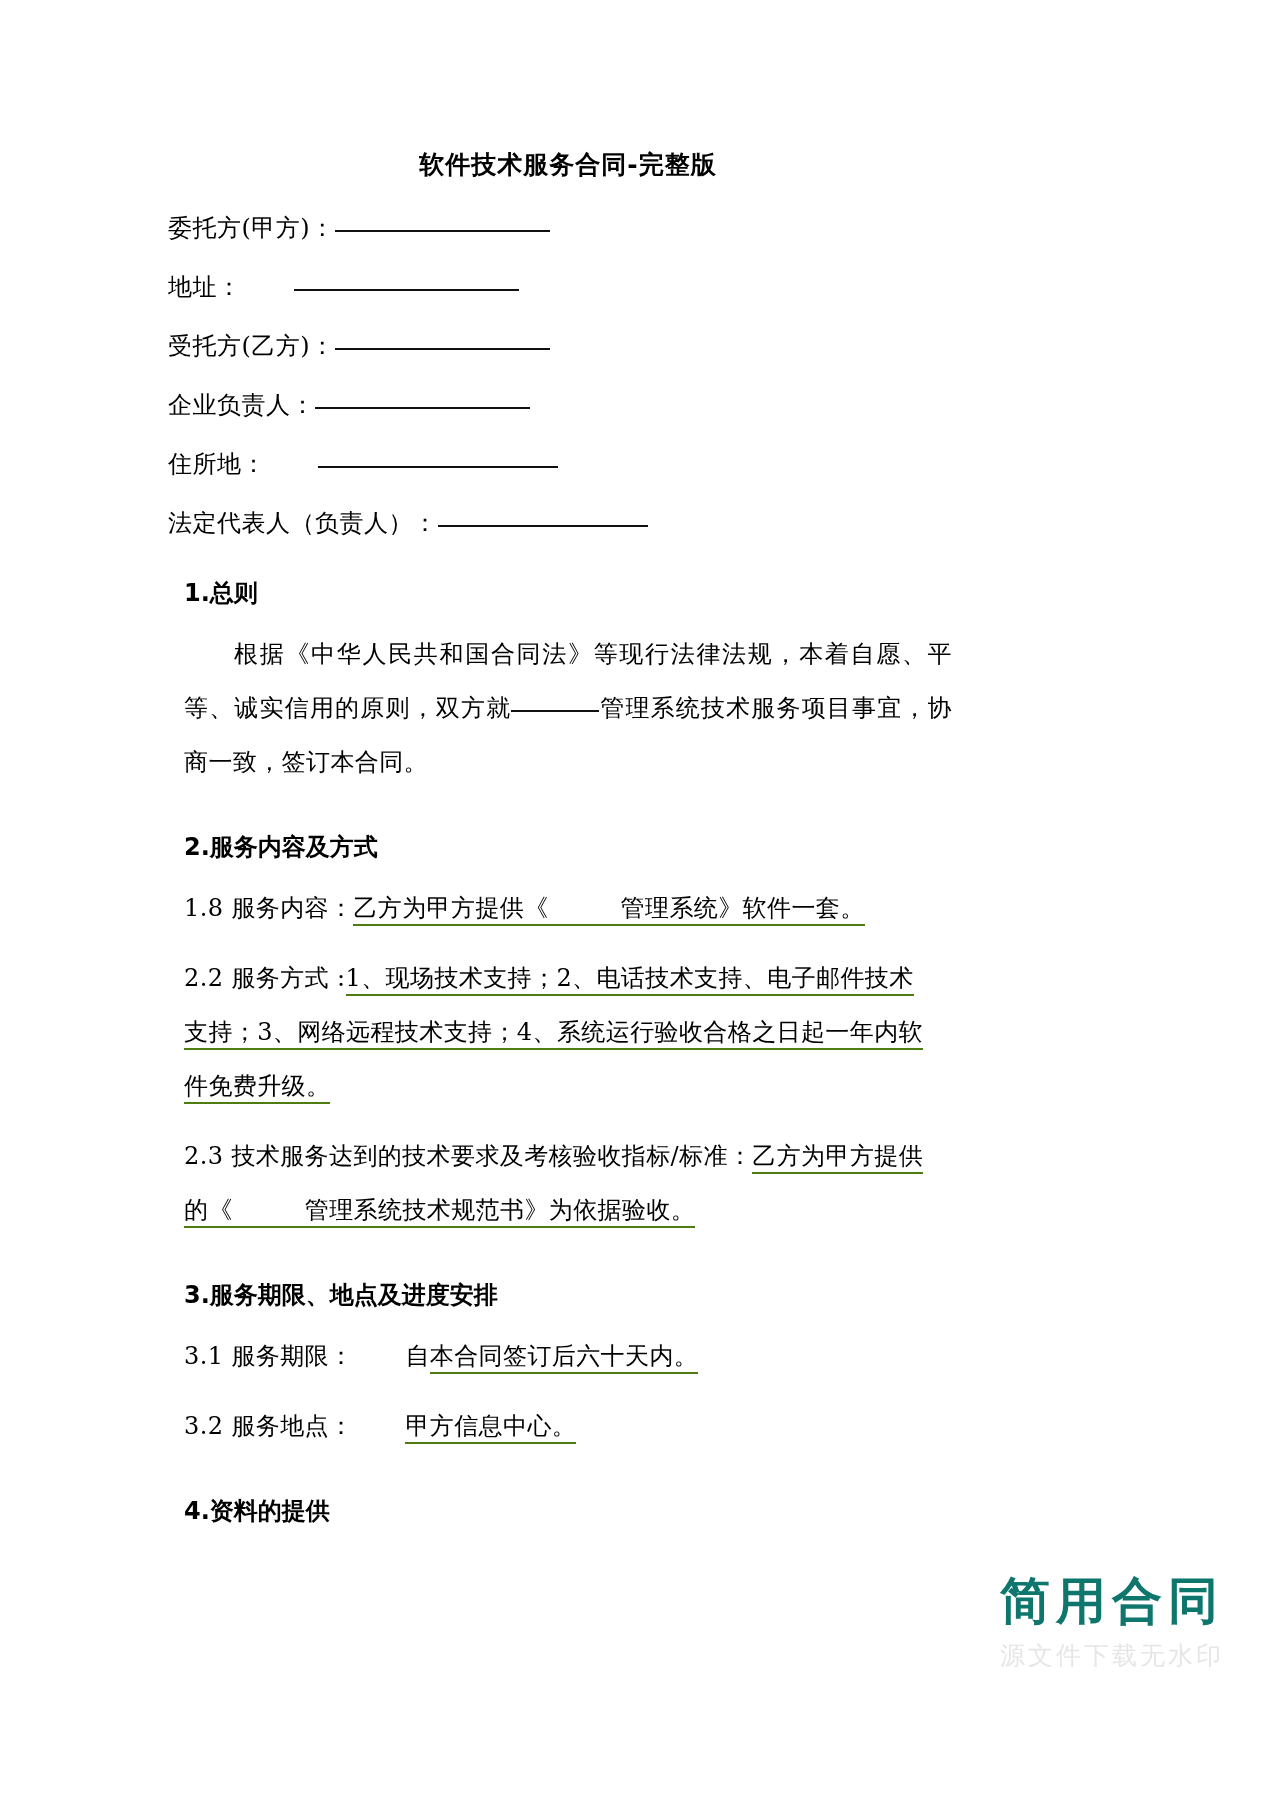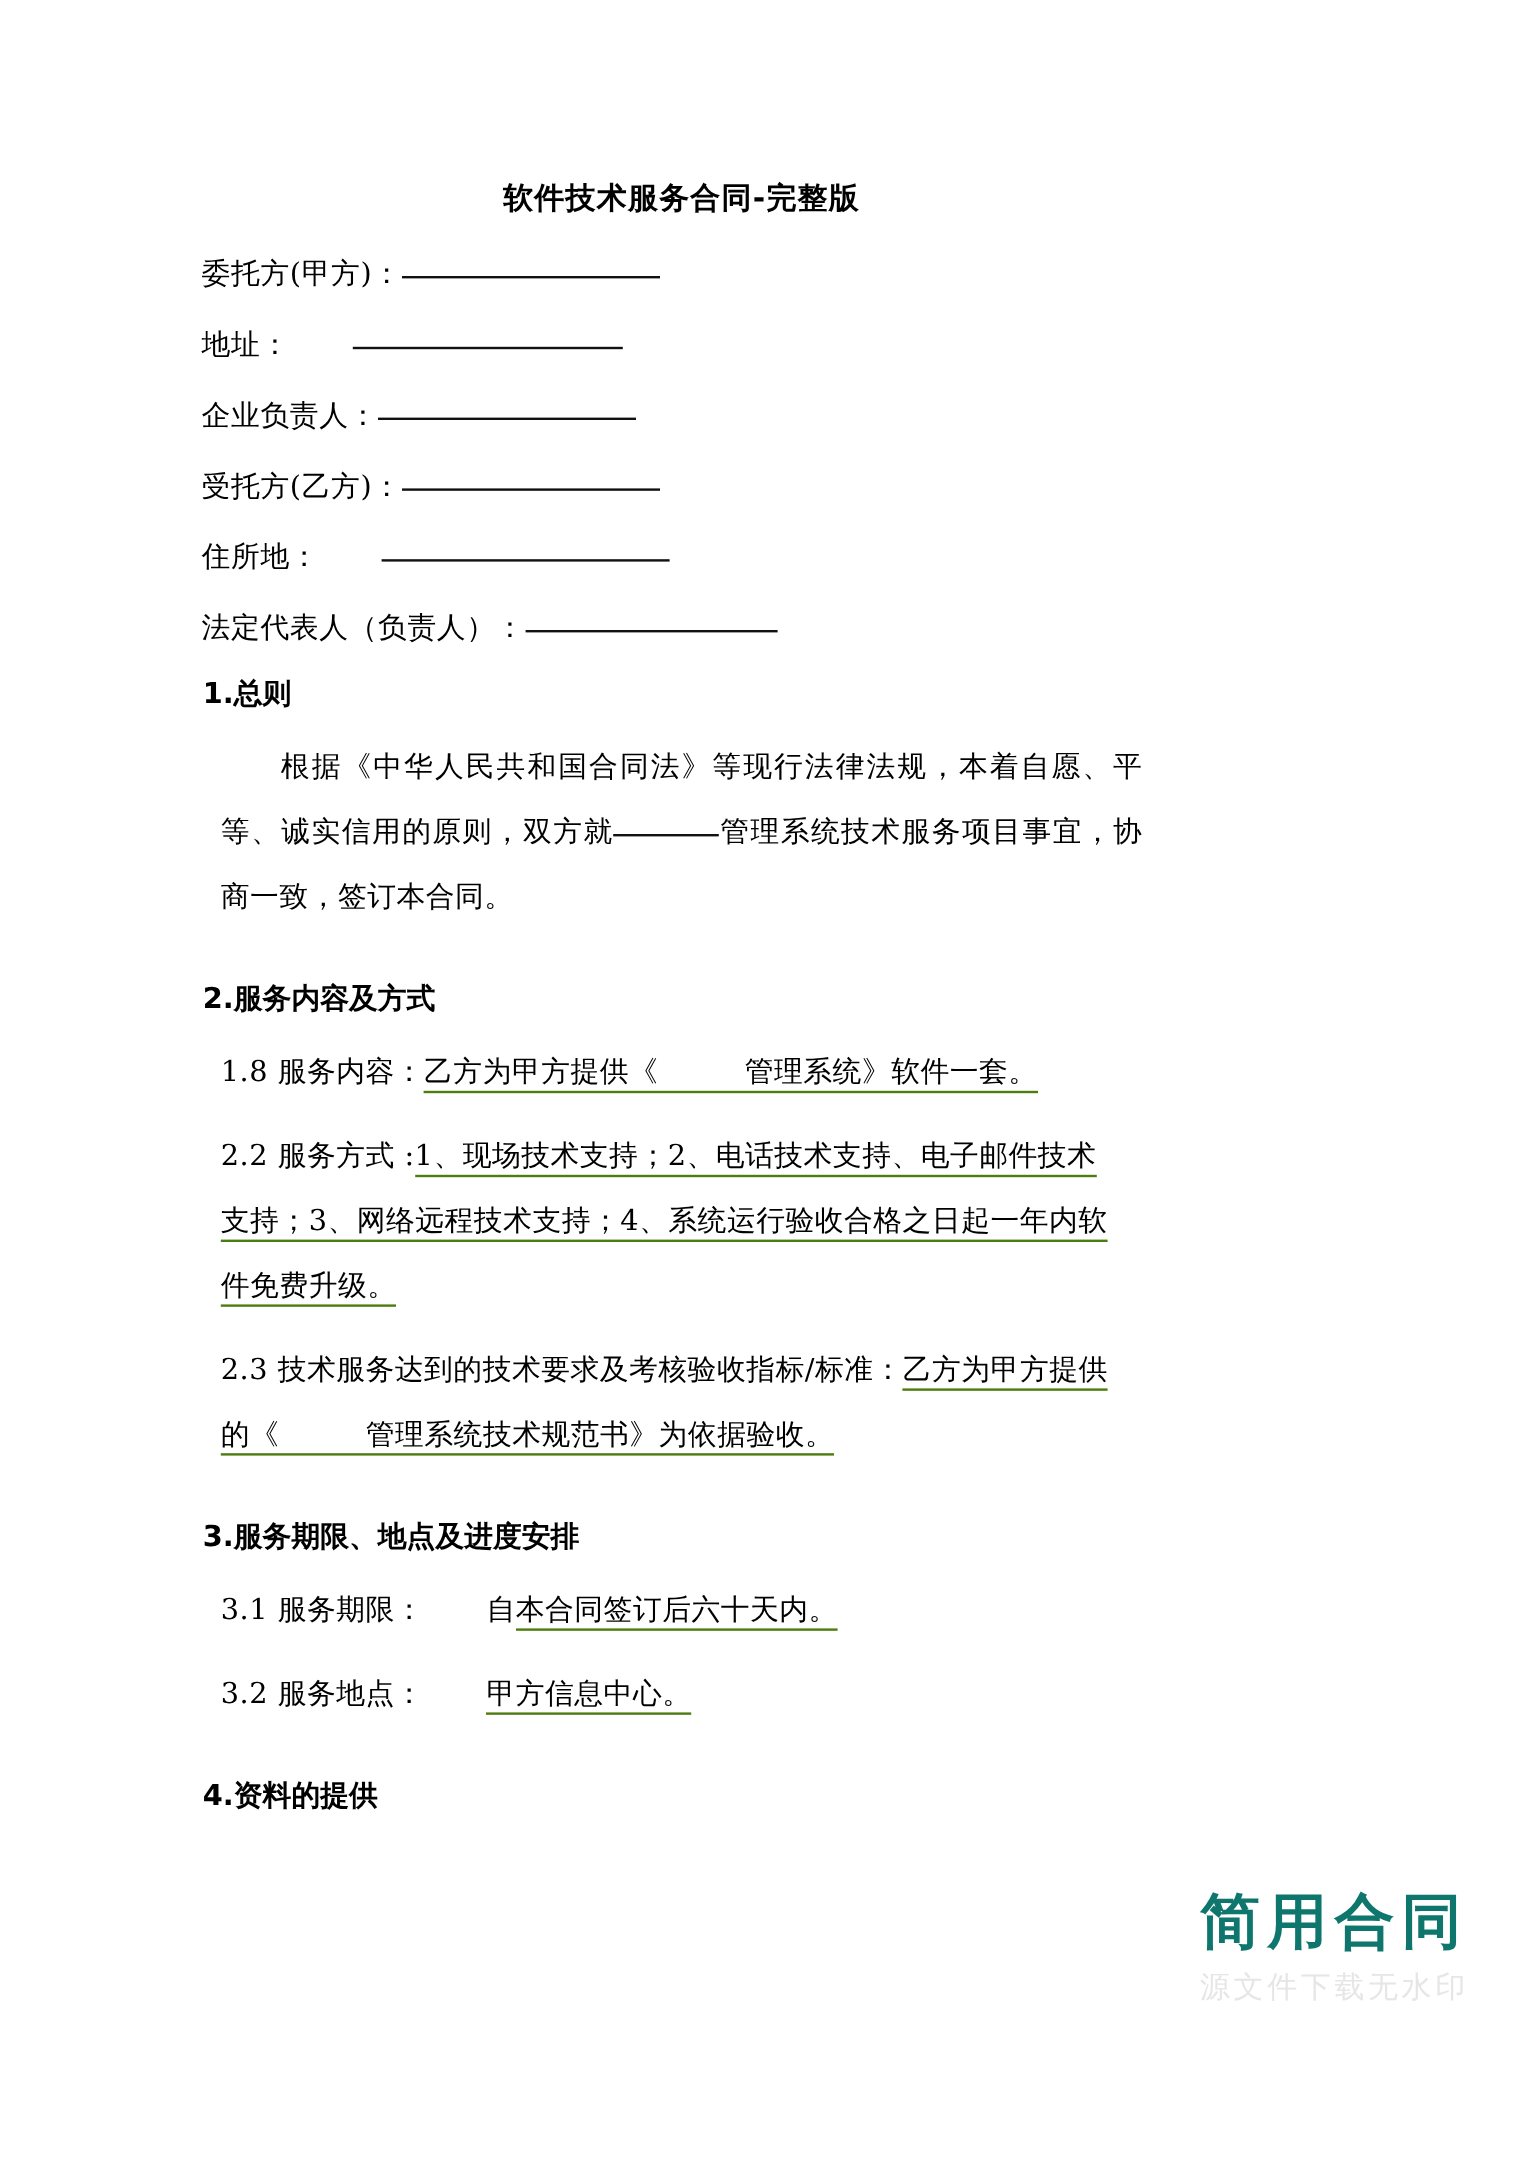--- a/index.html
+++ b/index.html
@@ -58,21 +58,21 @@
   }
   .b220 { width: 215px; }
   .b225 { width: 225px; }
   .b235 { width: 240px; }
   .b205 { width: 210px; }
   .sec-heading {
     font-family: "DejaVu Sans", "Liberation Sans", sans-serif;
     font-weight: bold;
     font-size: 24px;
     letter-spacing: 0px;
-    margin: 1px;
+    margin: 16px;
     padding-top: 26px;
     padding-bottom: 2px;
     white-space: nowrap;
   }
   .para {
     font-size: 24px;
     line-height: 54px;
     margin: 16px;
     text-align: justify;
     text-justify: inter-ideograph;
@@ -137,25 +137,25 @@
 
     <div class="field-row">
       <span class="field-label">委托方(甲方)：</span><span class="blank b220"></span>
     </div>
 
     <div class="field-row">
       <span class="field-label">地址：</span><span class="gap-sm"></span><span class="blank b225"></span>
     </div>
 
     <div class="field-row">
+      <span class="field-label">受托方(乙方)：</span><span class="blank b220"></span>
+    </div>
+
+    <div class="field-row">
       <span class="field-label">企业负责人：</span><span class="blank b220"></span>
-    </div>
-
-    <div class="field-row">
-      <span class="field-label">受托方(乙方)：</span><span class="blank b220"></span>
     </div>
 
     <div class="field-row">
       <span class="field-label">住所地：</span><span class="gap-sm"></span><span class="blank b235"></span>
     </div>
 
     <div class="field-row">
       <span class="field-label">法定代表人（负责人）：</span><span class="blank b205"></span>
     </div>
 

